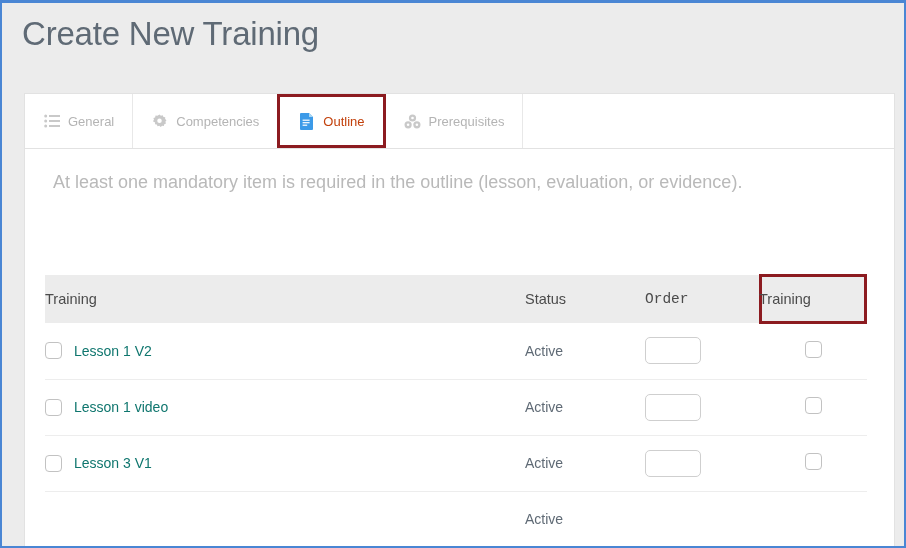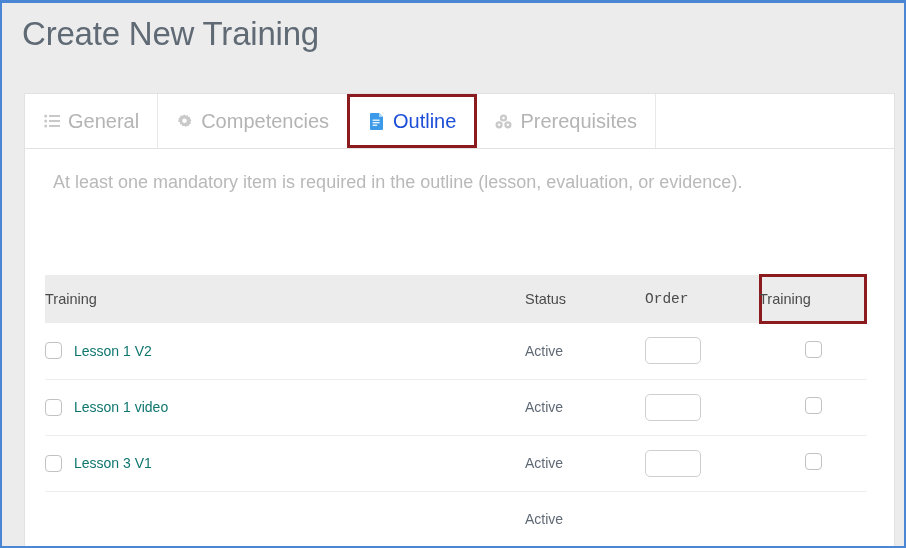--- a/index.html
+++ b/index.html
@@ -64,29 +64,29 @@
     background: #ffffff;
   }
   .tab {
     display: flex;
     align-items: center;
     justify-content: space-between;
     gap: 8px;
     padding: 0 18px;
     border-right: 1px solid #e8e8e8;
     color: #b4b4b4;
-    font-size: 20px;
+    font-size: 13px;
     white-space: nowrap;
     cursor: pointer;
     position: relative;
     background: #ffffff;
   }
   .tab .tab-label { line-height: 1; }
   .tab.active {
-    color: #1d4ed8;
+    color: #c2410c;
     border: 3px solid #8c1b20;
     border-right-width: 3px;
     margin-left: -1px;
     z-index: 3;
   }
   .tab-icon {
     width: 17px; height: 17px;
     display: inline-flex;
     align-items: center;
     justify-content: center;

